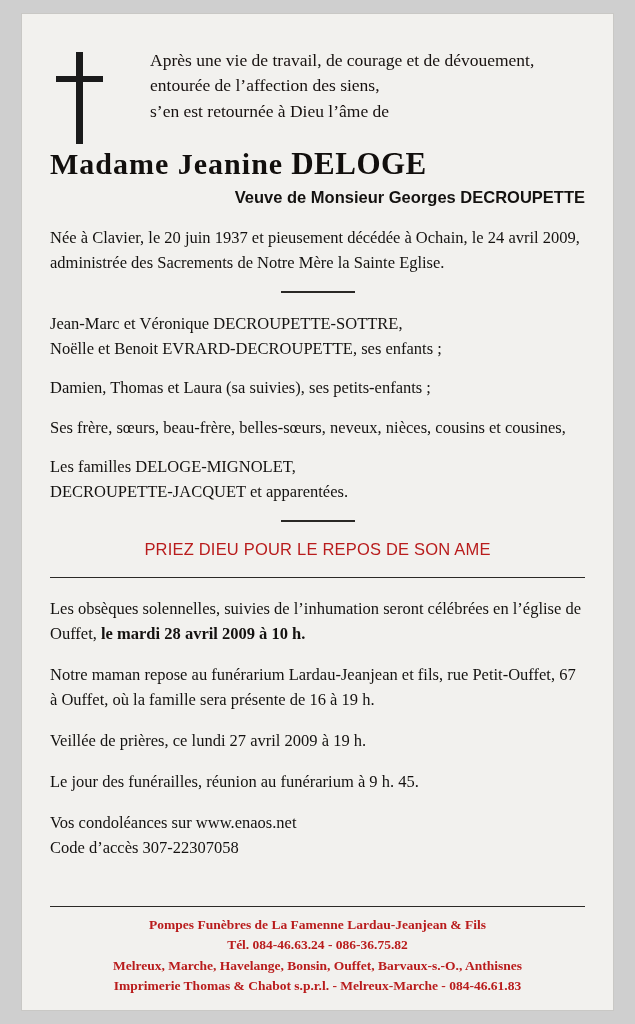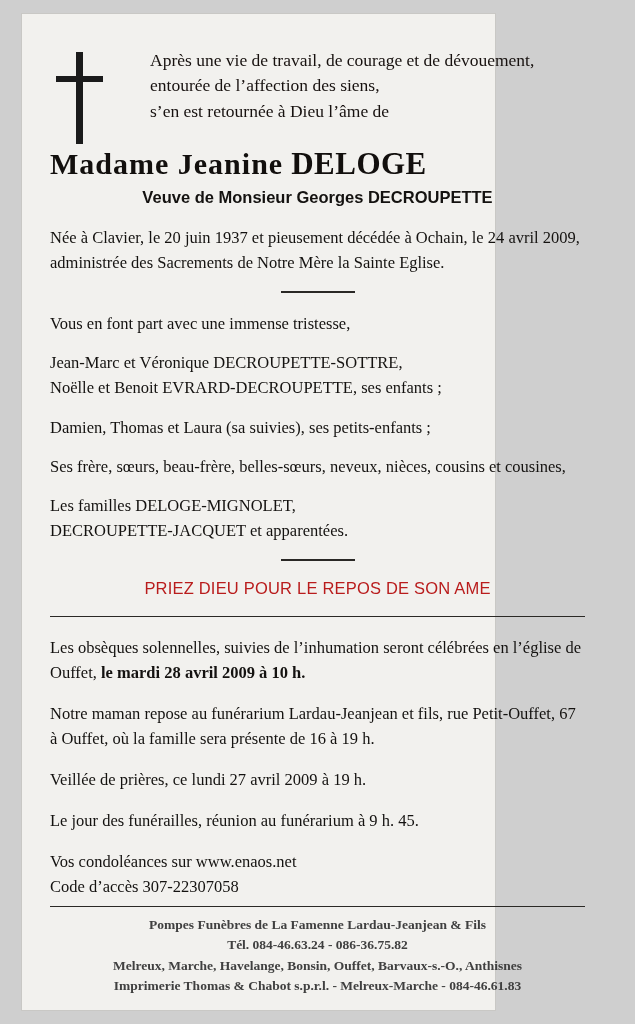--- a/index.html
+++ b/index.html
@@ -10,21 +10,21 @@
   body {
     width: 635px;
     height: 1024px;
     font-family: "Liberation Sans", sans-serif;
     overflow: hidden;
   }
   .card {
     position: absolute;
     left: 22px;
     top: 14px;
-    width: 473px;
+    width: 591px;
     height: 996px;
     background: #f2f1ee;
     box-shadow: 0 0 0 1px #c9c8c5;
   }
   .inner {
     position: absolute;
     left: 28px;
     top: 34px;
     width: 535px;
   }
@@ -65,21 +65,21 @@
     font-family: "Liberation Serif", serif;
     font-weight: bold;
     font-size: 30px;
     letter-spacing: 0.5px;
     color: #120f0d;
     margin-top: 22px;
   }
   .name .first { letter-spacing: 1px; }
   .name .last { font-size: 31px; }
   .widow {
-    text-align: center;
+    text-align: right;
     font-family: "Liberation Sans", sans-serif;
     font-weight: bold;
     font-size: 16.5px;
     color: #141210;
     margin-top: 6px;
   }
   .body-block {
     font-family: Liberation Serif, serif;
     font-size: 16.5px;
     line-height: 1.52;
@@ -110,21 +110,21 @@
   b.bold { font-weight: bold; text-align: center; }
   .footer {
     position: absolute;
     left: 28px;
     top: 892px;
     width: 535px;
     font-family: "Liberation Serif", serif;
     font-size: 13.5px;
     line-height: 1.5;
     text-align: center;
-    color: #404040;
+    color: #b91c1c;
     font-weight: bold;
   }
   .footer .rule {
     width: 100%;
     height: 1px;
     background: #2b2926;
     margin-bottom: 8px;
   }
 </style>
 </head>
@@ -152,21 +152,20 @@
 
     <div class="widow">Veuve de Monsieur Georges DECROUPETTE</div>
 
     <div class="body-block">
       <p>Née à Clavier, le 20 juin 1937 et pieusement décédée à Ochain, le 24 avril 2009, administrée des Sacrements de Notre Mère la Sainte Eglise.</p>
     </div>
 
     <div class="sep"></div>
 
     <div class="body-block tight">
-      <p>Vous en font part avec une immense tristesse,</p>
       <p style="white-space: pre-line;">Jean-Marc et Véronique DECROUPETTE-SOTTRE,
 Noëlle et Benoit EVRARD-DECROUPETTE,  ses enfants ;</p>
       <p>Damien, Thomas et Laura (sa suivies),  ses petits-enfants ;</p>
       <p>Ses frère, sœurs, beau-frère, belles-sœurs, neveux, nièces, cousins et cousines,</p>
       <p style="white-space: pre-line;">Les familles DELOGE-MIGNOLET,
 DECROUPETTE-JACQUET et apparentées.</p>
     </div>
 
     <div class="sep"></div>
 

